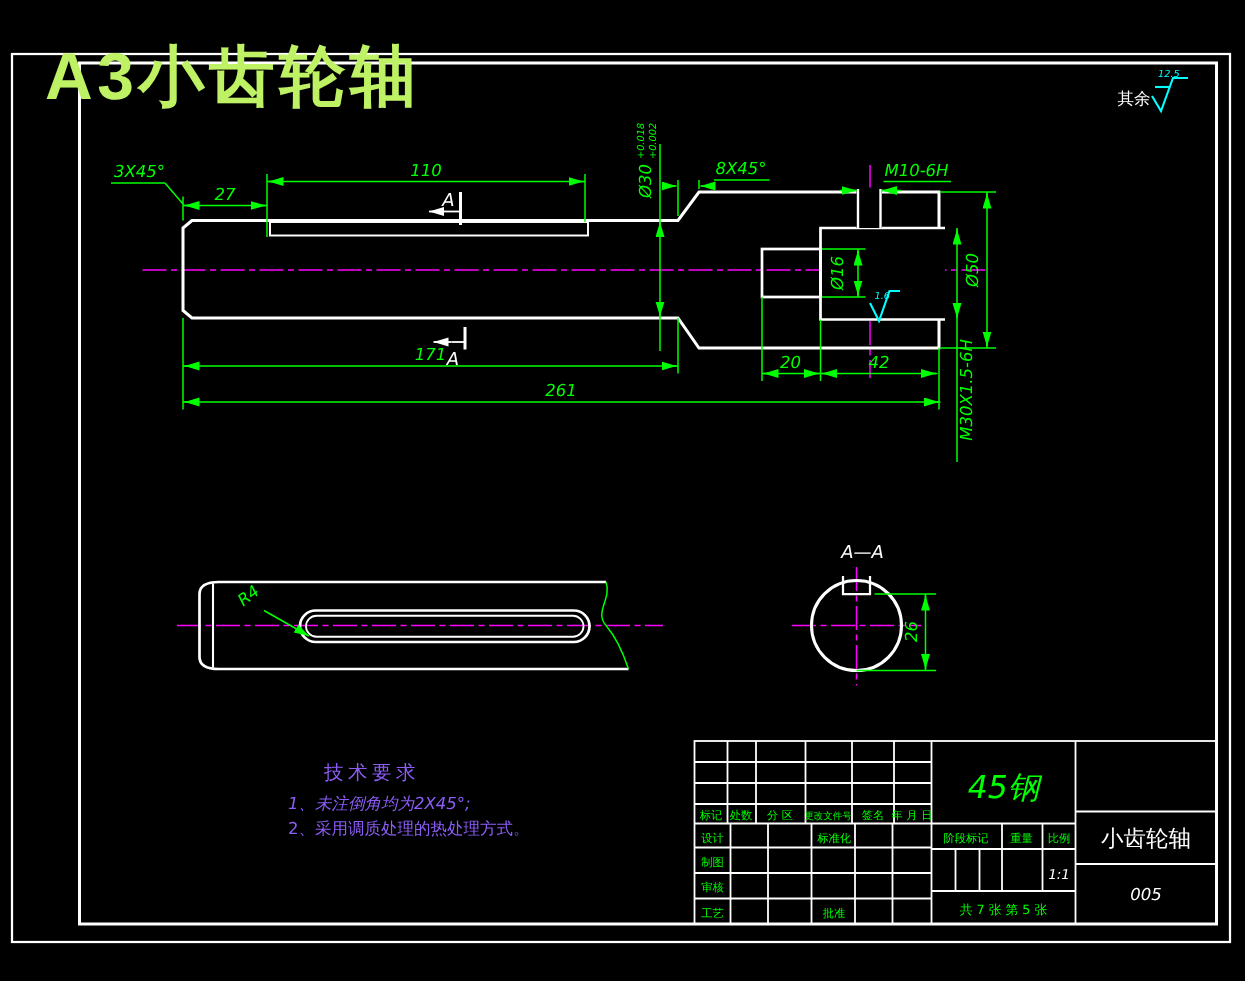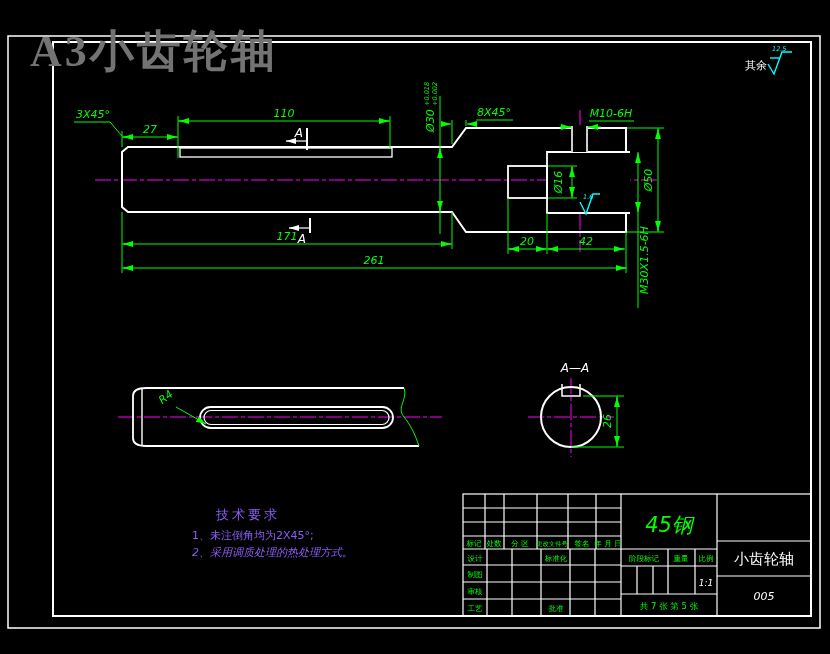--- a/index.html
+++ b/index.html
@@ -15,28 +15,28 @@
   text{font-family:"DejaVu Sans",sans-serif;}
   .dg{fill:#00ff00;font-style:italic;font-size:11px;}
   .dgs{fill:#00ff00;font-style:italic;font-size:6.5px;}
   .aw{fill:#ffffff;font-style:italic;font-size:12px;}
   .tbg{fill:#00ff00;font-size:7.5px;}
   .tbg2{fill:#00ff00;font-size:6.3px;}
   .tbg3{fill:#00ff00;font-size:8.5px;}
   .tbw{fill:#ffffff;}
   .cyt{fill:#00ffff;font-style:italic;font-size:6.5px;}
   
-  .main-title{position:absolute;left:30px;top:30px;color:#737373;
-      font-family:Liberation Serif, serif;font-weight:bold;
+  .main-title{position:absolute;left:30px;top:30px;color:#bef264;
+      font-family:Liberation Sans, sans-serif;font-weight:bold;
       font-size:44px;letter-spacing:3px;line-height:1;white-space:nowrap;}
   .tech{position:absolute;color:#8b5cf6;white-space:nowrap;
       font-family:"DejaVu Sans",sans-serif;}
   .tech-title{left:216px;top:506px;font-size:13px;letter-spacing:3px;}
-  .tech-line1{left:192px;top:528px;font-size:11px;}
-  .tech-line2{left:192px;top:545px;font-size:11px;font-style:italic;}
+  .tech-line1{left:192px;top:528px;font-size:11px;font-style:italic;}
+  .tech-line2{left:192px;top:545px;font-size:11px;}
 </style>
 </head>
 <body>
 
 <div class="canvas">
 
 <svg width="830" height="654" viewBox="0 0 830 654">
   <defs>
     <pattern id="h" patternUnits="userSpaceOnUse" width="7.5" height="7.5">
       <rect width="7.5" height="7.5" fill="#000000"></rect>

